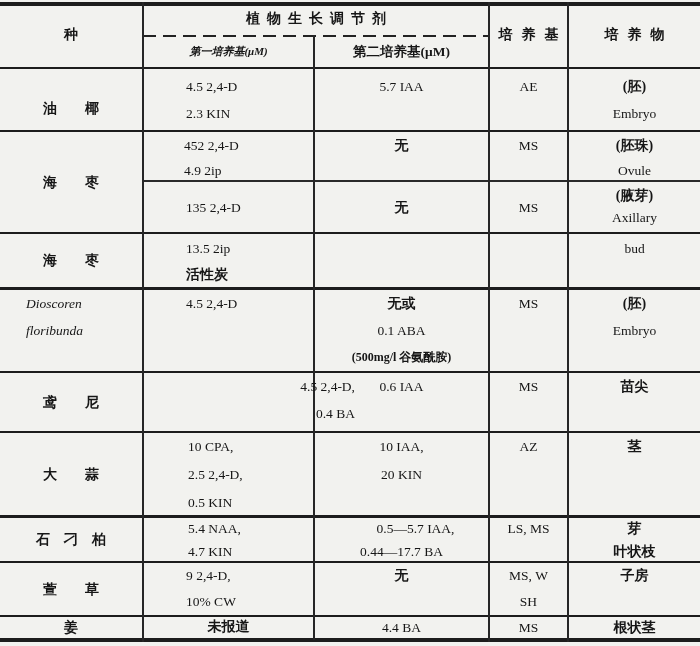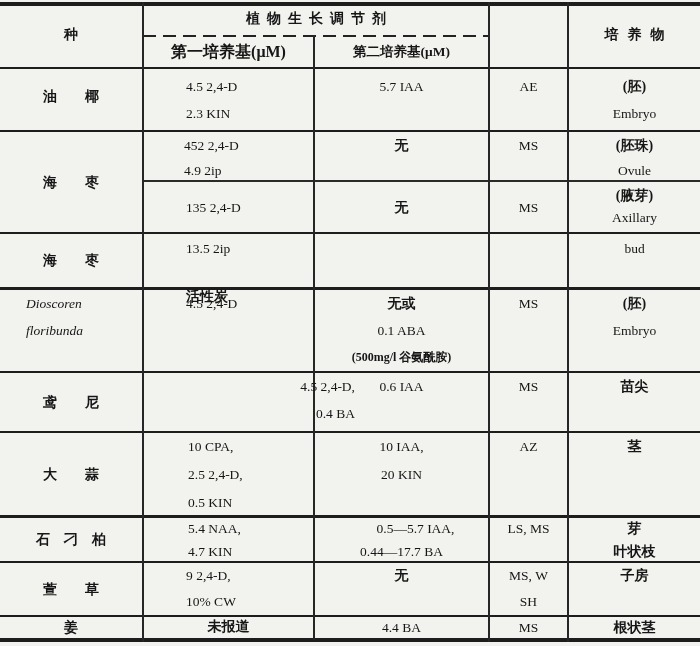--- a/index.html
+++ b/index.html
@@ -55,30 +55,33 @@
   <div class="vline" style="left:488px;top:2px;height:640px;"></div>
   <div class="vline" style="left:567px;top:2px;height:640px;"></div>
 
   <div class="cell vcenter" style="left:0;top:2px;width:142px;height:65px;">
     <div class="line zh">种</div>
   </div>
   <div class="cell vcenter" style="left:144px;top:2px;width:344px;height:32px;">
     <div class="line zh sp">植物生长调节剂</div>
   </div>
   <div class="cell vcenter" style="left:144px;top:35px;width:169px;height:32px;">
-    <div class="line zh" style="font-size:16px;">第一培养基(μM)</div>
+    <div class="line zh" style="font-size:11px;font-style:italic;">第一培养基(μM)</div>
   </div>
   <div class="cell vcenter" style="left:315px;top:35px;width:173px;height:32px;">
     <div class="line zh" style="font-size:13.5px;">第二培养基(μM)</div>
   </div>
+  <div class="cell vcenter" style="left:490px;top:2px;width:77px;height:65px;">
+    <div class="line zh sp2">培养基</div>
+  </div>
   <div class="cell vcenter" style="left:569px;top:2px;width:131px;height:65px;">
     <div class="line zh sp2">培养物</div>
   </div>
 
-  <div class="cell vcenter" style="left:0;top:62px;width:142px;height:69px;">
+  <div class="cell vcenter" style="left:0;top:74px;width:142px;height:69px;">
     <div class="line zh">油　　椰</div>
   </div>
   <div class="cell hleft" style="left:144px;top:73px;width:169px;height:57px;padding-left:42px;">
     <div class="line">4.5 2,4-D</div>
     <div class="line">2.3 KIN</div>
   </div>
   <div class="cell" style="left:315px;top:73px;width:173px;height:57px;">
     <div class="line">5.7 IAA</div>
   </div>
   <div class="cell" style="left:490px;top:73px;width:77px;height:57px;">
@@ -116,21 +119,21 @@
     <div class="line">MS</div>
   </div>
   <div class="cell vcenter" style="left:569px;top:182px;width:131px;height:50px;">
     <div class="line zh" style="line-height:22px;">(腋芽)</div>
     <div class="line" style="line-height:22px;">Axillary</div>
   </div>
 
   <div class="cell vcenter" style="left:0;top:234px;width:142px;height:53px;">
     <div class="line zh">海　　枣</div>
   </div>
-  <div class="cell hleft" style="left:144px;top:236px;width:169px;height:51px;padding-left:42px;gap:22px;">
+  <div class="cell hleft" style="left:144px;top:236px;width:169px;height:51px;padding-left:42px;">
     <div class="line" style="line-height:26px;">13.5 2ip</div>
     <div class="line zh" style="line-height:26px;">活性炭</div>
   </div>
   <div class="cell" style="left:569px;top:236px;width:131px;height:51px;">
     <div class="line" style="line-height:26px;text-align:right;">bud</div>
   </div>
 
   <div class="cell hleft" style="left:0;top:290px;width:142px;height:81px;padding-left:26px;">
     <div class="line it">Dioscoren</div>
     <div class="line it">floribunda</div>

